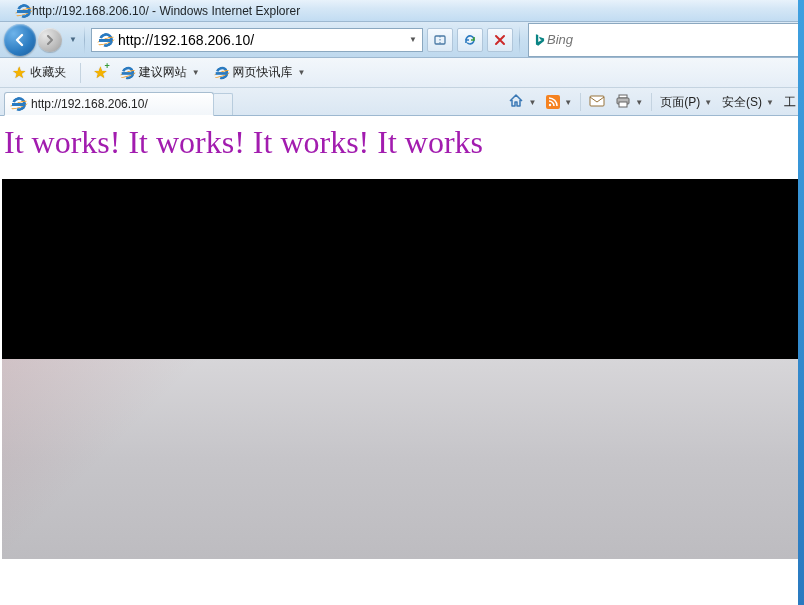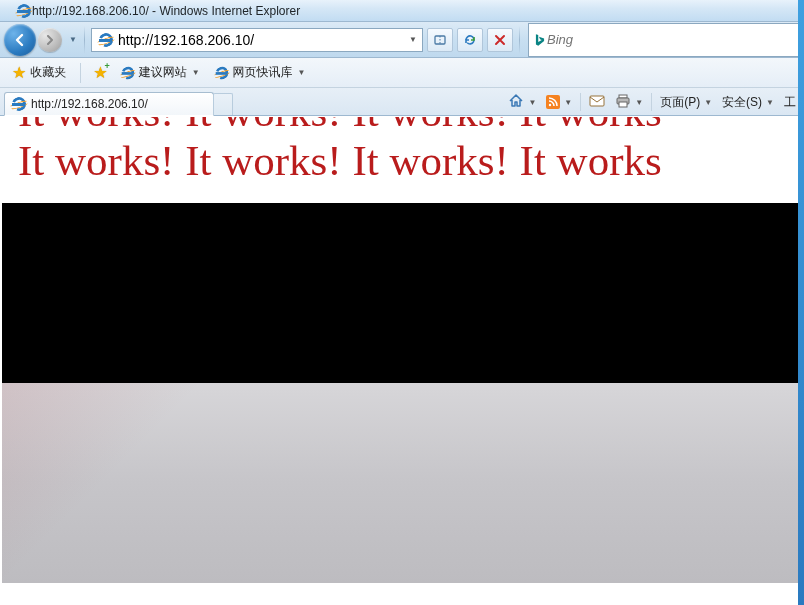--- a/index.html
+++ b/index.html
@@ -153,24 +153,24 @@
   
   .content {
     background:#fff;
     height: calc(605px - 22px - 36px - 30px - 28px);
     overflow:hidden;
     position:relative;
     border-top:1px solid #fff;
   }
   .big-text { 
     font-family: "Times New Roman", serif;
-    font-size: 43px;
-    color:#b91c1c;
+    font-size: 32px;
+    color:#a21caf;
     white-space: nowrap;
-    padding-left:18px;
+    padding-left:4px;
     position:relative;
   }
   .line0{ margin-top:-30px; }
   .black-box{
     margin-top:18px;margin-left:2px;margin-right:0;
     height:180px;background:#000;
   }
   .grey-area{
     height:200px;
     background:

